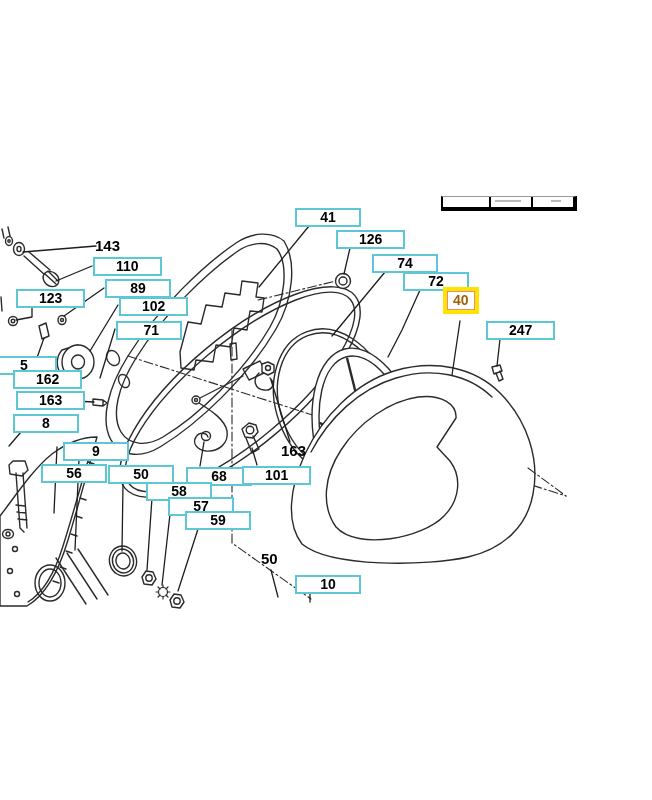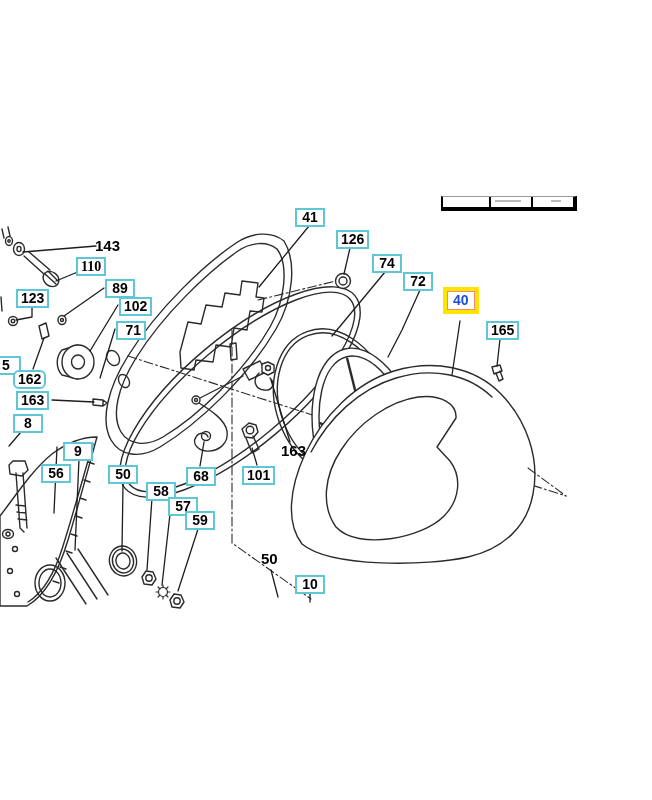--- a/index.html
+++ b/index.html
@@ -12,28 +12,28 @@
   #artwork{z-index:1;}
   #leaders{z-index:2;}
   #labels{position:absolute;left:0;top:0;width:652px;height:800px;z-index:3;}
   .part-label{
     position:absolute;color:#000;font-weight:bold;white-space:nowrap;
     font-family:"Liberation Sans",sans-serif;
   }
   .part-label.plain{font-size:15px;line-height:15px;letter-spacing:0px;}
   .part-label.boxed{
     border:2px solid #5ec7d6;background:#ffffff;
-    font-size:14px;line-height:15px;padding:0 3px;min-width:20px;text-align:center;
+    font-size:14px;line-height:15px;padding:0 21px;min-width:20px;text-align:center;
   }
   .part-label.highlighted{
     background:#ffe400;padding:4px;text-align:center;
   }
   .part-label.highlighted .hl-inner{
     display:block;background:#ffffff;border:1px solid #f08a78;
-    font-size:14px;line-height:15px;padding:1px 5px;color:#1d4ed8;
+    font-size:14px;line-height:15px;padding:1px 5px;color:#a16207;
   }
   
   .cropped-table{
     position:absolute;z-index:2;background:#ffffff;
     border-left:2px solid #000;border-right:4px solid #000;
     border-bottom:4px solid #000;border-top:1px solid #9a9a9a;
   }
   .cropped-table .tdiv{position:absolute;top:0;bottom:0;width:2px;background:#000;}
   .cropped-table .tmark{position:absolute;top:3px;height:2px;background:#b9b9b9;}
 </style>
@@ -220,39 +220,39 @@
       <polyline points="123,484 122,551"></polyline>
       <polyline points="152,498 147,570"></polyline>
       <polyline points="170,514 162,585"></polyline>
       <polyline points="198,529 178,591"></polyline>
       <polyline points="271,570 278,597"></polyline>
       <polyline points="310,594 310,602"></polyline>
     </svg>
 
   <div id="labels">
       <div class="part-label plain" style="left: 95px; top: 238px;">143</div>
-      <div class="part-label boxed" style="left: 76px; top: 257px; font-family: Liberation Serif, serif;">110</div>
+      <div class="part-label boxed" style="left: 93px; top: 257px;">110</div>
       <div class="part-label boxed" style="left: 16px; top: 289px;">123</div>
       <div class="part-label boxed" style="left: 105px; top: 279px;">89</div>
       <div class="part-label boxed" style="left: 119px; top: 297px;">102</div>
       <div class="part-label boxed" style="left: 116px; top: 321px; text-align: right;">71</div>
       <div class="part-label boxed" style="left: -9px; top: 356px;">5</div>
-      <div class="part-label boxed" style="left: 13px; top: 370px; border-radius: 6px;">162</div>
+      <div class="part-label boxed" style="left: 13px; top: 370px;">162</div>
       <div class="part-label boxed" style="left: 16px; top: 391px;">163</div>
       <div class="part-label boxed" style="left: 13px; top: 414px;">8</div>
       <div class="part-label boxed" style="left: 41px; top: 429px; margin-top: 35px;">56</div>
       <div class="part-label boxed" style="left: 63px; top: 442px;">9</div>
       <div class="part-label boxed" style="left: 295px; top: 208px;">41</div>
       <div class="part-label boxed" style="left: 336px; top: 230px;">126</div>
       <div class="part-label boxed" style="left: 372px; top: 254px;">74</div>
       <div class="part-label boxed" style="left: 403px; top: 272px;">72</div>
       <div class="part-label highlighted" style="left: 443px; top: 287px;">
         <span class="hl-inner">40</span>
       </div>
-      <div class="part-label boxed" style="left: 486px; top: 321px;">165</div>
+      <div class="part-label boxed" style="left: 486px; top: 321px;">247</div>
       <div class="part-label boxed" style="left: 186px; top: 467px;">68</div>
       <div class="part-label boxed" style="left: 242px; top: 466px;">101</div>
       <div class="part-label plain" style="left: 281px; top: 443px;">163</div>
       <div class="part-label boxed" style="left: 108px; top: 465px;">50</div>
       <div class="part-label boxed" style="left: 146px; top: 482px; text-align: center;">58</div>
       <div class="part-label boxed" style="left: 168px; top: 497px;">57</div>
       <div class="part-label boxed" style="left: 185px; top: 511px;">59</div>
       <div class="part-label plain" style="left: 261px; top: 551px;">50</div>
       <div class="part-label boxed" style="left: 295px; top: 575px;">10</div>
     </div>

